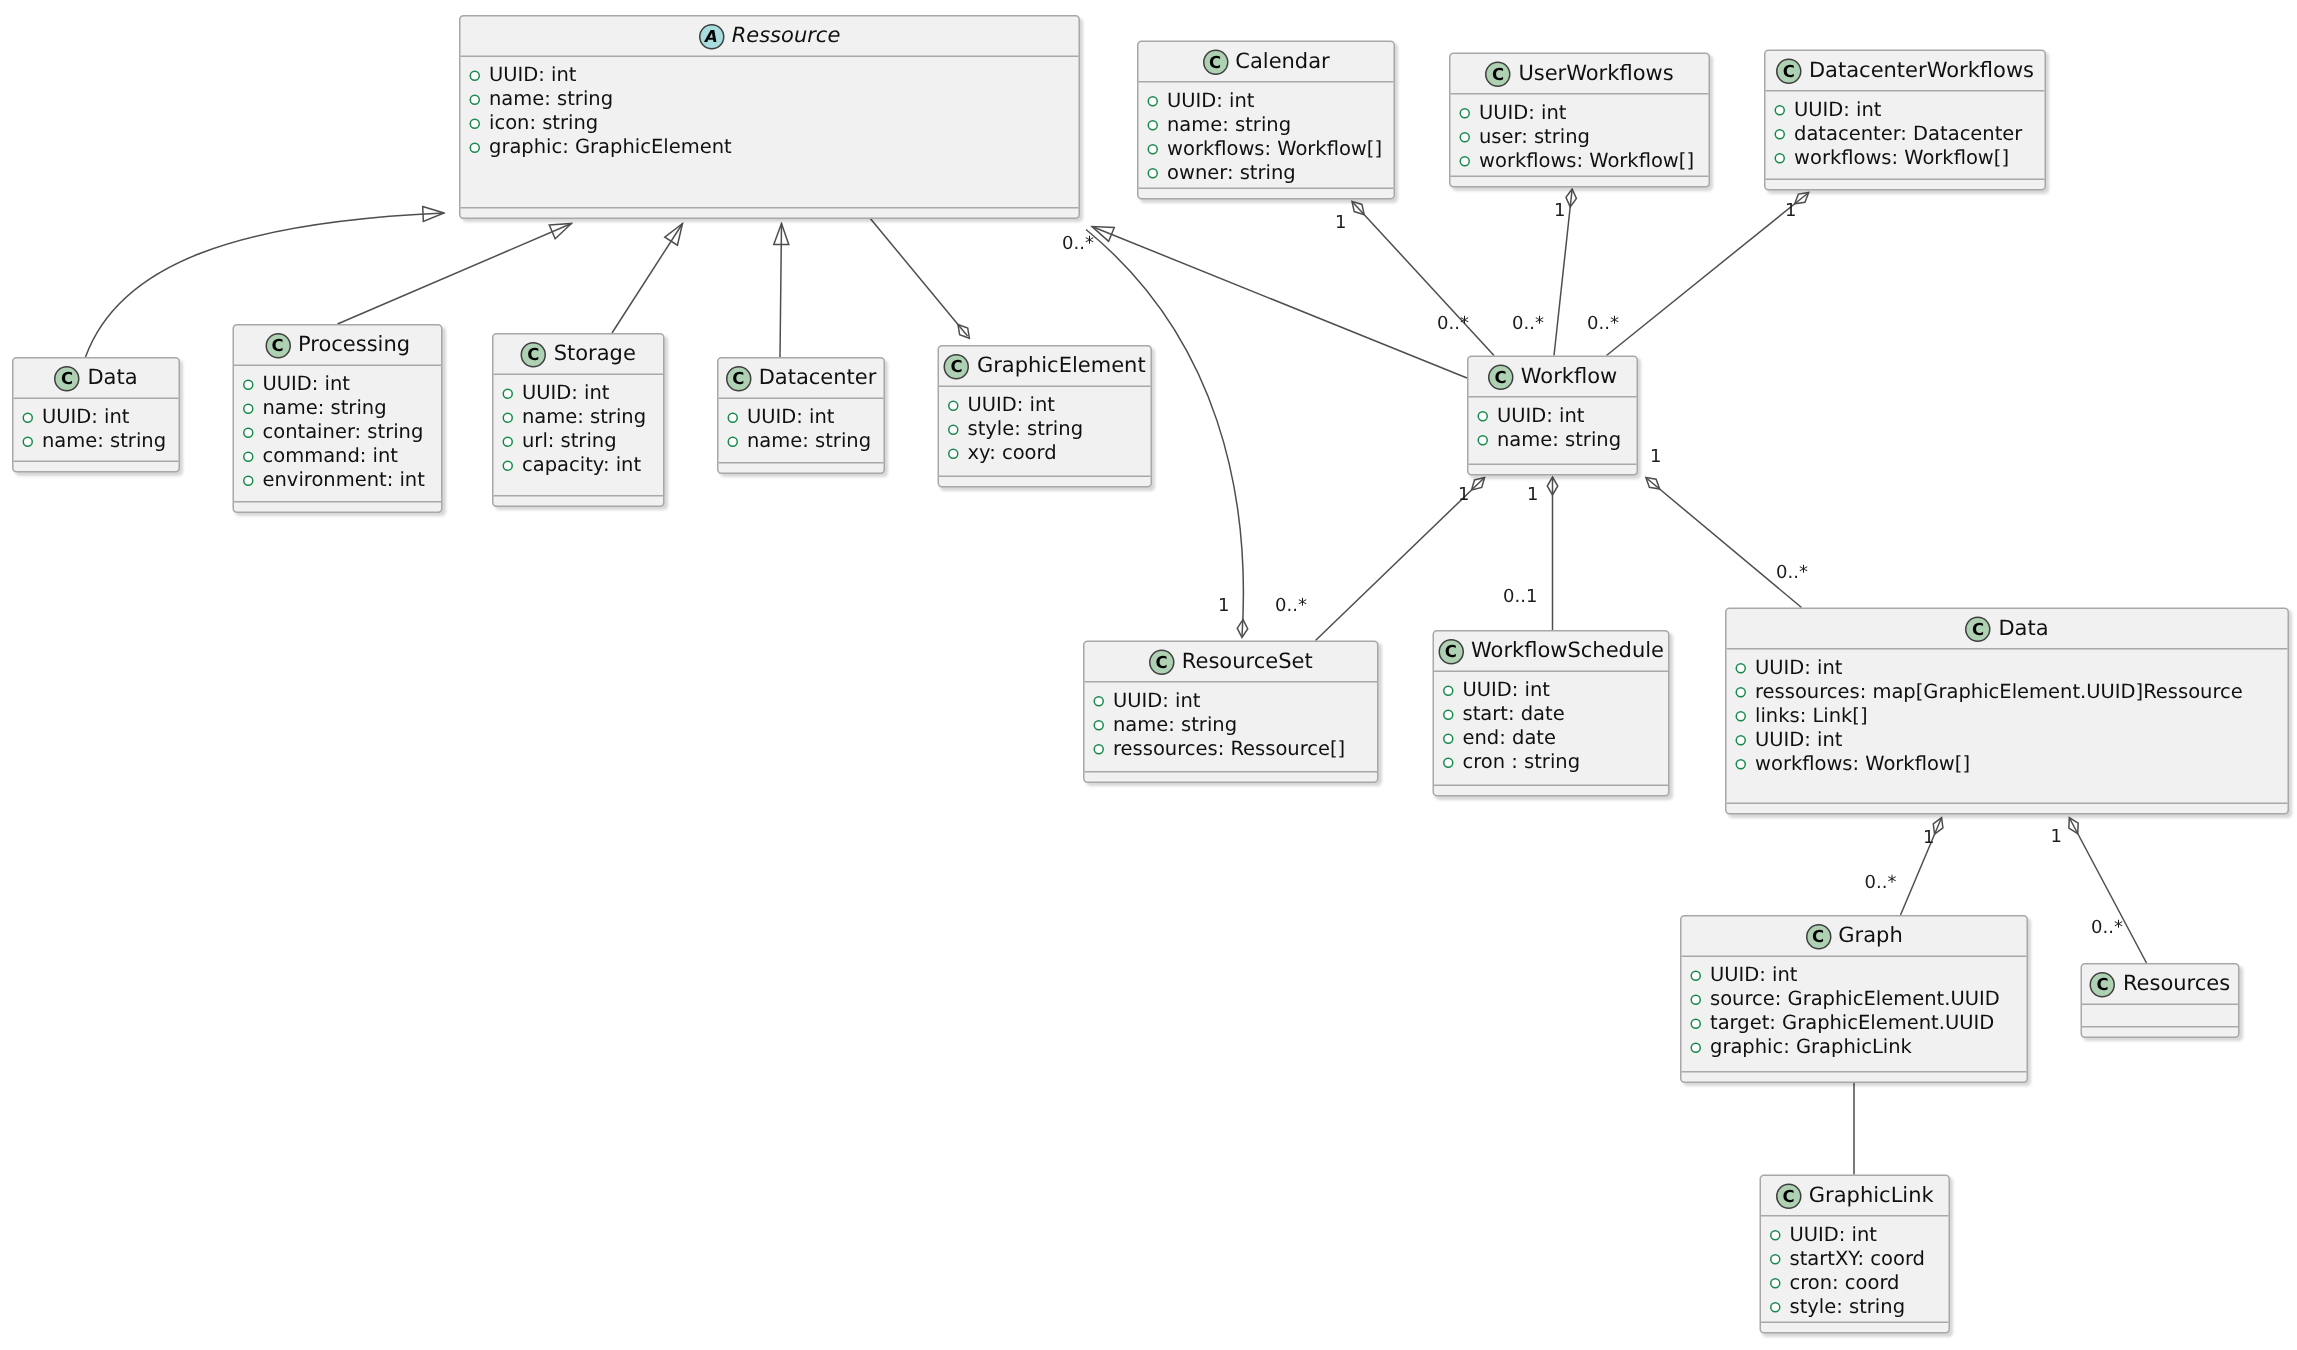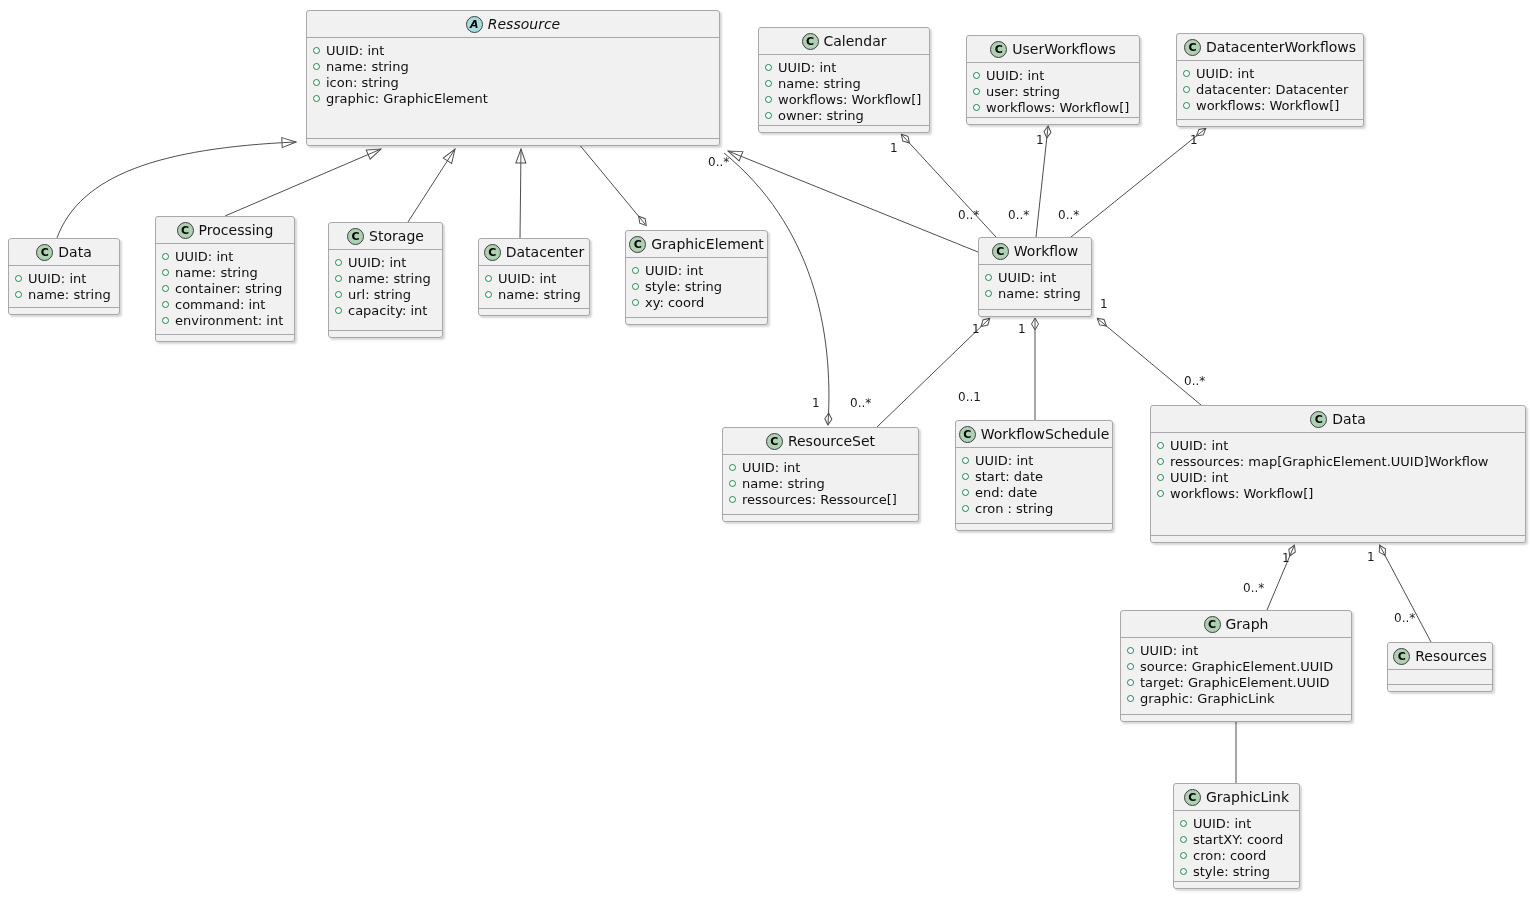--- a/index.html
+++ b/index.html
@@ -82,21 +82,21 @@
   <span class="mult" style="left:958px;top:208px">0..*</span>
   <span class="mult" style="left:1036px;top:133px">1</span>
   <span class="mult" style="left:1008px;top:208px">0..*</span>
   <span class="mult" style="left:1190px;top:133px">1</span>
   <span class="mult" style="left:1058px;top:208px">0..*</span>
   <span class="mult" style="left:708px;top:155px">0..*</span>
   <span class="mult" style="left:812px;top:396px">1</span>
   <span class="mult" style="left:972px;top:322px">1</span>
   <span class="mult" style="left:850px;top:396px">0..*</span>
   <span class="mult" style="left:1018px;top:322px">1</span>
-  <span class="mult" style="left:958px;top:390px">0..1</span>
+  <span class="mult" style="left:1002px;top:390px">0..1</span>
   <span class="mult" style="left:1100px;top:297px">1</span>
   <span class="mult" style="left:1184px;top:374px">0..*</span>
   <span class="mult" style="left:1282px;top:551px">1</span>
   <span class="mult" style="left:1243px;top:581px">0..*</span>
   <span class="mult" style="left:1367px;top:550px">1</span>
   <span class="mult" style="left:1394px;top:611px">0..*</span>
 
   <div class="uml-class" style="left:306px;top:10px;width:414px;height:136px">
     <div class="uml-title">
       <span class="badge badge-a">A</span>
@@ -378,21 +378,25 @@
       <span class="badge badge-c">C</span>
       <span class="title-text">Data</span>
     </div>
     <ul class="uml-attrs">
         <li>
           <span class="dot"></span>
           <span class="attr-text">UUID: int</span>
         </li>
         <li>
           <span class="dot"></span>
-          <span class="attr-text">ressources: map[GraphicElement.UUID]Workflow</span>
+          <span class="attr-text">ressources: map[GraphicElement.UUID]Ressource</span>
+        </li>
+        <li>
+          <span class="dot"></span>
+          <span class="attr-text">links: Link[]</span>
         </li>
         <li>
           <span class="dot"></span>
           <span class="attr-text">UUID: int</span>
         </li>
         <li>
           <span class="dot"></span>
           <span class="attr-text">workflows: Workflow[]</span>
         </li>
       </ul>

